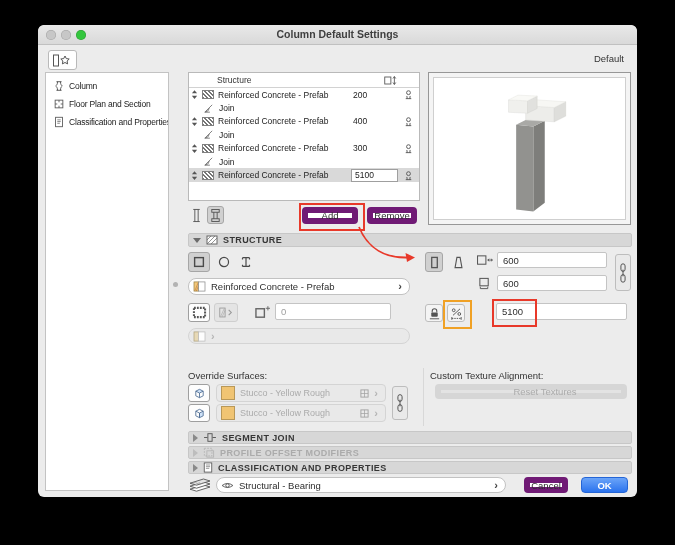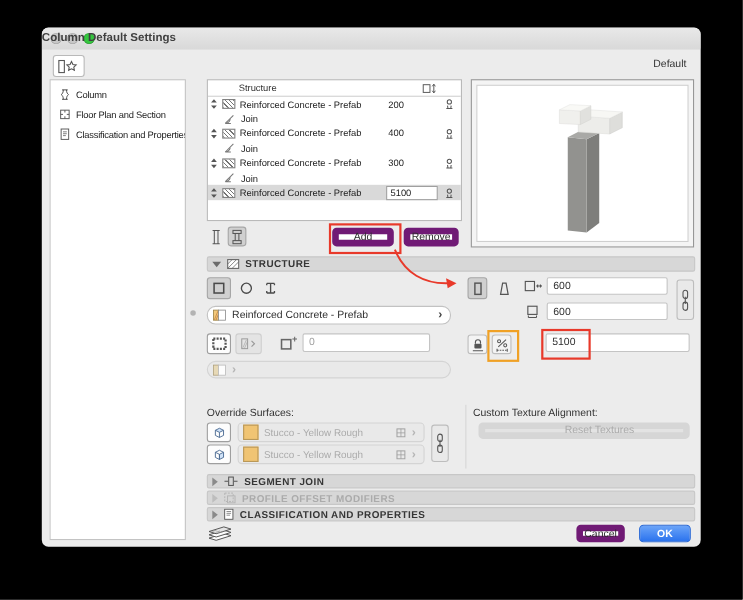--- a/index.html
+++ b/index.html
@@ -5,21 +5,21 @@
   html,body{margin:0;padding:0;background:#000;}
   .stage{position:relative;width:675px;height:545px;background:#000;overflow:hidden;
     font-family:"Liberation Sans",sans-serif;-webkit-user-select:none;}
   .window{position:absolute;left:38px;top:25px;width:599px;height:472px;background:#ececec;
     border-radius:6px;box-shadow:0 14px 38px rgba(0,0,0,.6);overflow:hidden;}
   
   .titlebar{position:absolute;left:0;top:0;right:0;height:19px;
     background:linear-gradient(#e9e9e9,#d9d9d9);border-bottom:1px solid #c0c0c0;
     border-radius:6px 6px 0 0;}
   .titlebar .title{position:absolute;left:0;right:0;top:0;height:19px;line-height:19px;
-    text-align:left;font-size:10.5px;font-weight:700;color:#3f3f3f;}
+    text-align:center;font-size:10.5px;font-weight:700;color:#3f3f3f;}
   .tl{position:absolute;top:4.5px;width:10px;height:10px;border-radius:50%;}
   .tl1{left:8px;background:#c7c7c7;box-shadow:inset 0 0 0 .5px rgba(0,0,0,.2);}
   .tl2{left:23px;background:#c7c7c7;box-shadow:inset 0 0 0 .5px rgba(0,0,0,.2);}
   .tl3{left:38px;background:#34c63e;box-shadow:inset 0 0 0 .5px rgba(0,0,0,.25);}
   
   .favbtn{position:absolute;left:10px;top:25px;width:27px;height:18px;background:#fff;
     border:1px solid #b9b9b9;border-radius:3px;display:flex;align-items:center;justify-content:center;}
   .defaultlbl{position:absolute;right:13px;top:28px;font-size:9.5px;color:#333;}
   
   .sidebar{position:absolute;left:7px;top:47px;width:124px;height:419px;background:#fff;
@@ -490,20 +490,30 @@
     </div>
 
     <span class="abs" style="left:150px;top:453px;">
       <svg width="24" height="15" viewBox="0 0 24 15">
           <path d="M2 11.2 L8.5 13.2 L22 9 L15.5 7 Z" fill="#fdfdfd" stroke="#555" stroke-width=".9"></path>
           <path d="M2 8.2 L8.5 10.2 L22 6 L15.5 4 Z" fill="#fdfdfd" stroke="#555" stroke-width=".9"></path>
           <path d="M2 5.2 L8.5 7.2 L22 3 L15.5 1 Z" fill="#e4e4e4" stroke="#555" stroke-width=".9"></path>
           <path d="M5 5.1l4-1.3M8 6l4-1.3M11 6.4l4-1.3" stroke="#8a8a8a" stroke-width=".6"></path>
         </svg>
     </span>
+    <div class="pill" style="left:178px;top:452px;width:290px;height:16px;">
+      <span>
+        <svg width="13" height="9" viewBox="0 0 14 10">
+            <path d="M1 5 Q7 .5 13 5 Q7 9.5 1 5 Z" fill="none" stroke="#555" stroke-width="1"></path>
+            <circle cx="7" cy="5" r="1.9" fill="none" stroke="#555" stroke-width="1"></circle>
+          </svg>
+      </span>
+      <span class="grow">Structural - Bearing</span>
+      <span class="chev"></span>
+    </div>
     <div class="pushbtn" style="left:486px;top:452px;width:44px;height:16px;border-radius:4px;">Cancel</div>
     <div class="pushbtn okbtn" style="left:543px;top:452px;width:47px;height:16px;border-radius:4px;">OK</div>
 
     <div class="ann" style="left:261px;top:178px;width:62px;height:24px;"></div>
     <div class="ann orange" style="left:405px;top:275px;width:25px;height:25px;"></div>
     <div class="ann" style="left:454px;top:274px;width:41px;height:24px;"></div>
     <svg class="arrowsvg">
       <path d="M321 202 C 330 224, 348 233, 369 232.5" fill="none" stroke="#e8392a" stroke-width="1.8"></path>
       <polygon points="377,232.5 367.5,228 369,237" fill="#e8392a"></polygon>
     </svg>

